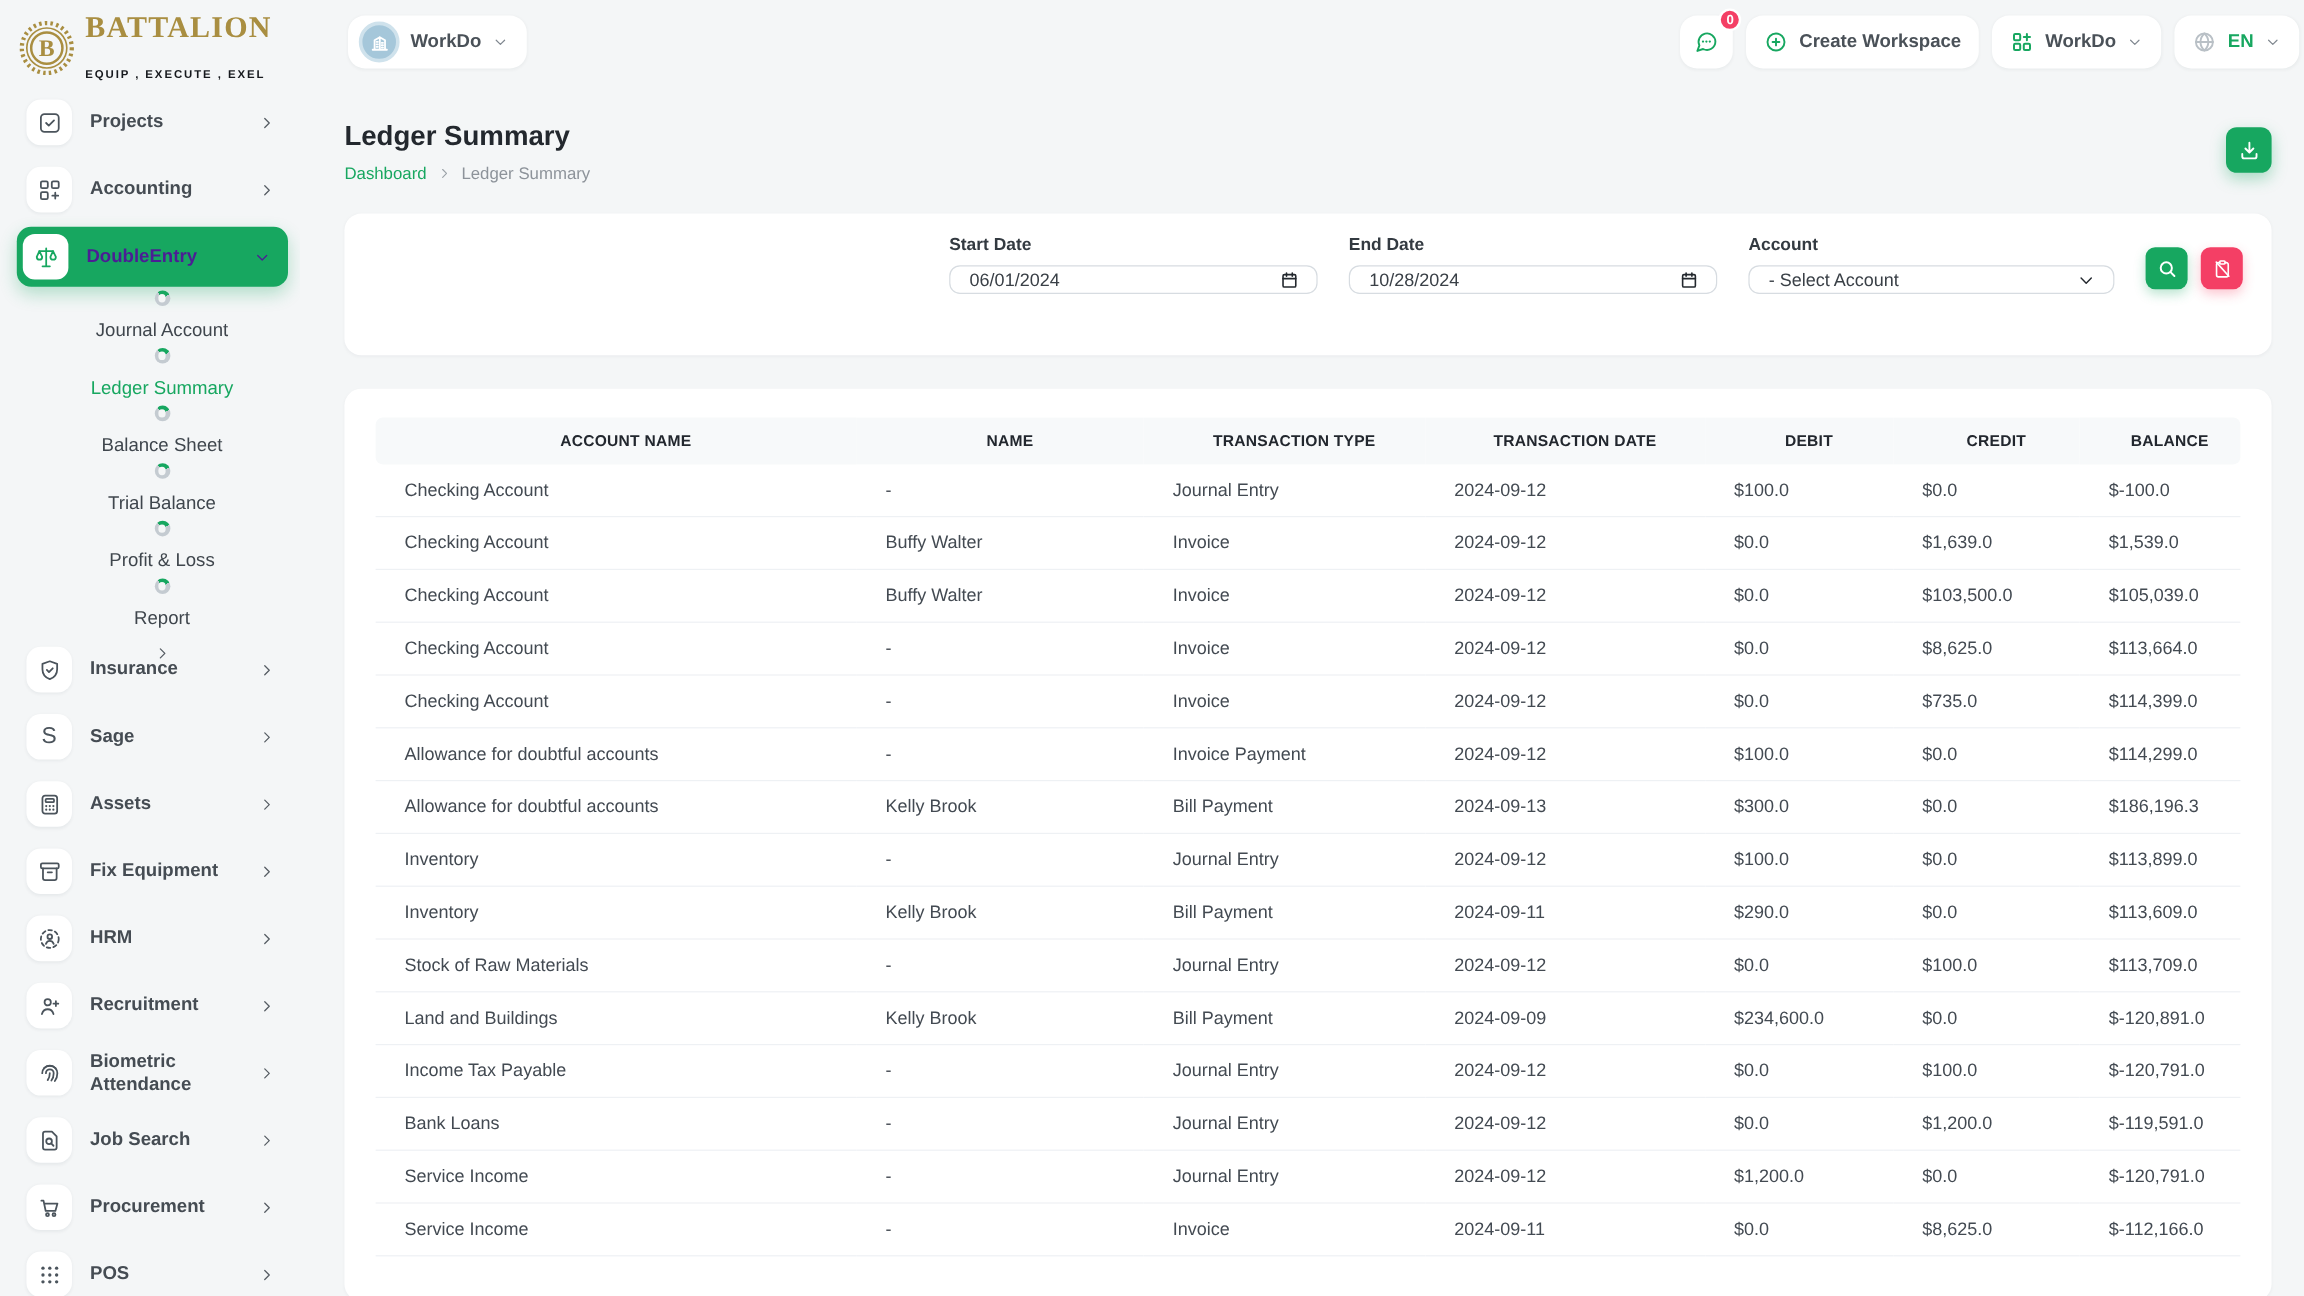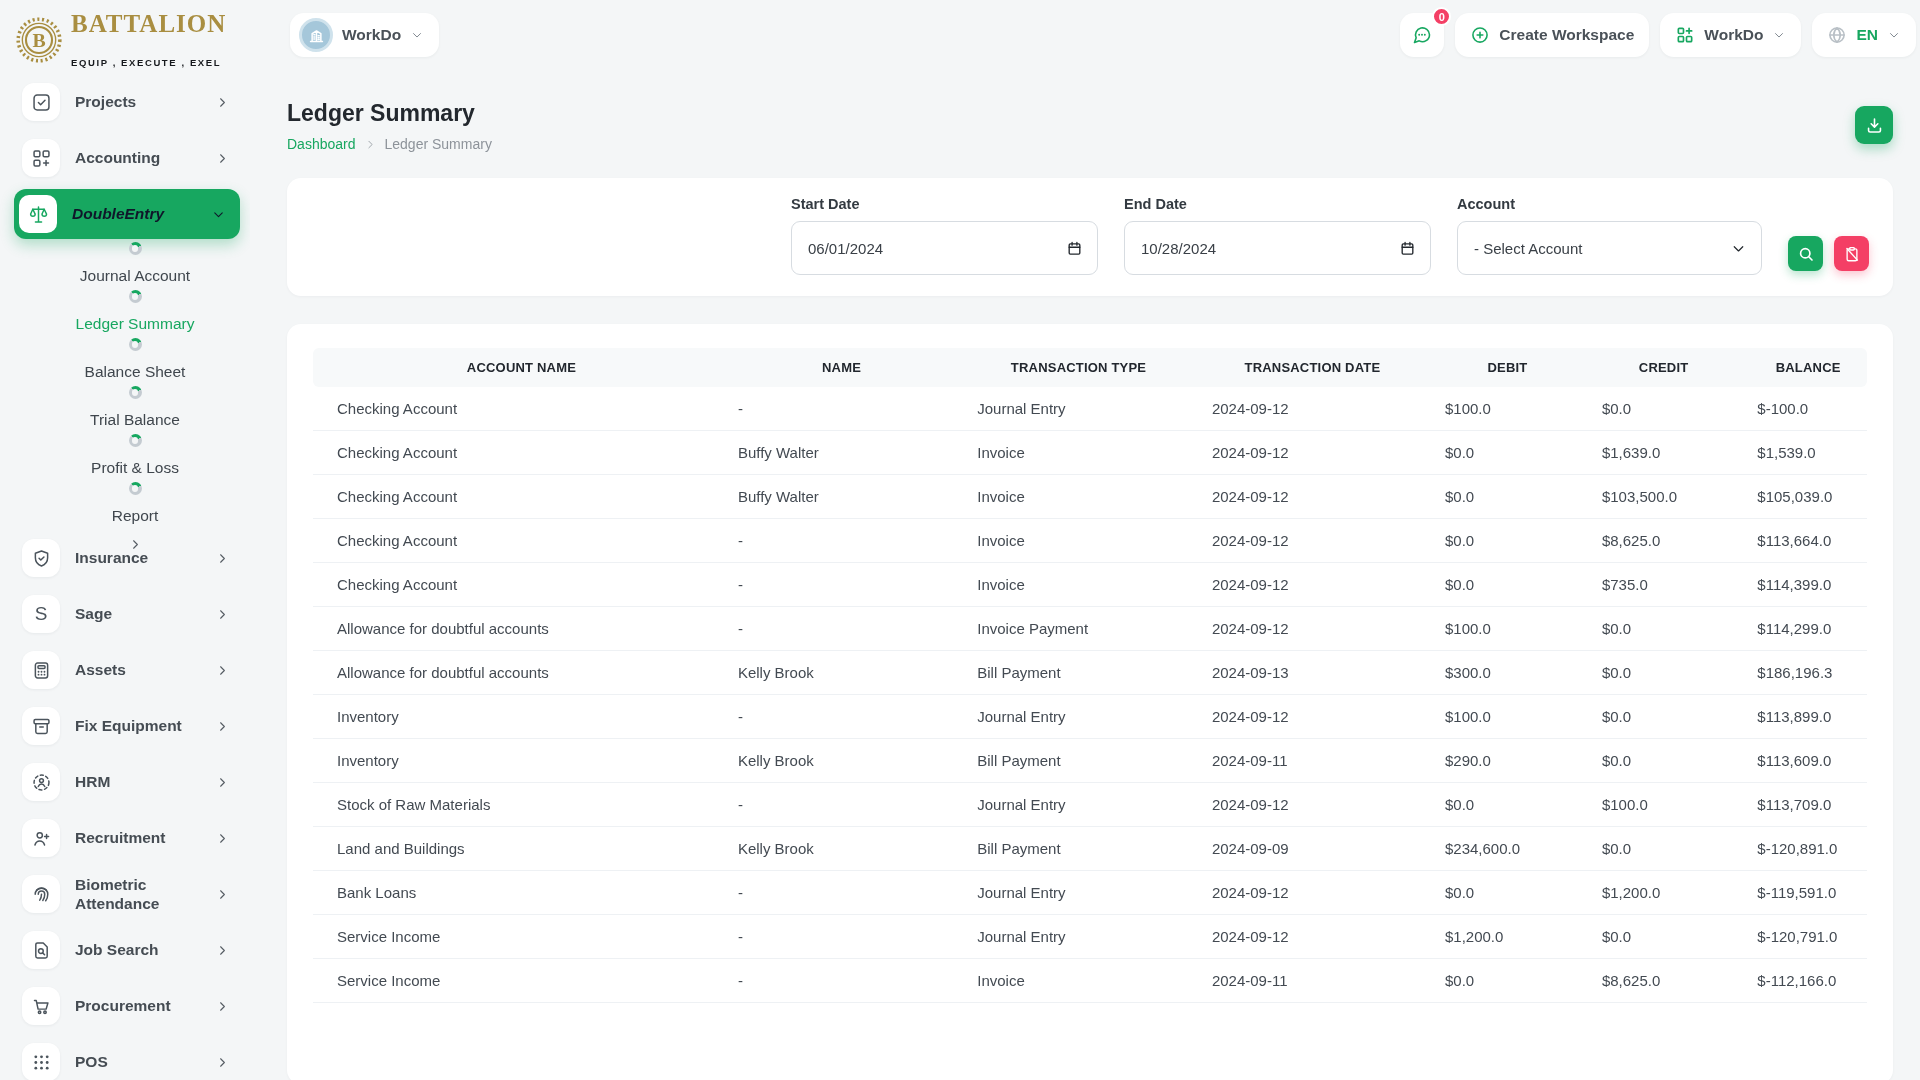--- a/index.html
+++ b/index.html
@@ -33,21 +33,21 @@
   .sage-s { font-size:19px; font-weight:400; color:#4b545c; font-family:"Liberation Sans",sans-serif; }
   .nav-label { flex:1; font-size:15.5px; font-weight:bold; color:#454c53; line-height:1.25; }
   .chev { color:#555c63; display:flex; align-items:center; }
   .chev svg { width:15px; height:15px; }
 
   .nav-item.active {
     background:#17a760; margin:3px 10px 3px 14px; min-height:50px; padding:0 14px 0 5px;
     box-shadow:0 6px 14px rgba(23,167,96,.30);
   }
   .nav-item.active .nav-ic { border-radius:10px; box-shadow:none; color:#17a760; }
-  .nav-item.active .nav-label, .nav-item.active .chev { color:#0f172a;font-style:italic; }
+  .nav-item.active .nav-label, .nav-item.active .chev { color:#4c1d95; }
 
   .sub-item {
     display:flex; align-items:center; gap:12px; height:48px;
     margin-right:6px; padding:0 14px 0 40px; cursor:pointer;flex-direction:column;
   }
   .donut { width:13px; height:13px; flex:0 0 13px; border-radius:50%; position:relative;
     background:conic-gradient(from -40deg, #17a760 0 100deg, #c4cbd1 100deg 360deg); }
   .donut::after { content:''; position:absolute; inset:3.2px; border-radius:50%; background:#f4f6f7; }
   .sub-label { flex:1; font-size:15.5px; color:#3f464d; }
   .sub-item.active .sub-label { color:#17a760; }
@@ -89,21 +89,21 @@
     box-shadow:0 5px 12px rgba(23,167,96,.35); margin-top:6px;
   }
   .dl-btn svg { width:19px; height:19px; }
 
   .card { background:#fff; border-radius:14px; box-shadow:0 1px 3px rgba(25,35,45,.04); }
   .filter-card { margin-top:26px; height:118px; padding:18px 24px; }
   .filter-fields { display:flex; justify-content:flex-end; align-items:flex-end; gap:26px; }
   .field { width:307px; }
   .field label { display:block; font-size:14.5px; font-weight:bold; color:#333a41; margin-bottom:9px; }
   .input {
-    height:54px; border:1px solid #d7dce1; border-radius:9px; display:flex; align-items:center;
+    height:24px; border:1px solid #d7dce1; border-radius:9px; display:flex; align-items:center;
     justify-content:space-between; padding:0 14px 0 16px; font-size:15px; color:#3a4047;
     cursor:pointer; background:#fff;
   }
   .input svg { width:17px; height:17px; color:#232argent8; color:#23282e; }
   .filter-buttons { display:flex; gap:11px; padding-bottom:4px; }
   .btn { width:35px; height:35px; border:none; border-radius:8px; color:#fff; display:flex;
     align-items:center; justify-content:center; cursor:pointer; }
   .btn svg { width:18px; height:18px; }
   .btn.green { background:#17a760; box-shadow:0 4px 10px rgba(23,167,96,.3); }
   .btn.pink { background:#f43f65; box-shadow:0 4px 10px rgba(244,63,101,.3); }
@@ -638,20 +638,29 @@
               <tr>
                 <td>Land and Buildings</td>
                 <td>Kelly Brook</td>
                 <td>Bill Payment</td>
                 <td>2024-09-09</td>
                 <td>$234,600.0</td>
                 <td>$0.0</td>
                 <td>$-120,891.0</td>
               </tr>
               <tr>
+                <td>Income Tax Payable</td>
+                <td>-</td>
+                <td>Journal Entry</td>
+                <td>2024-09-12</td>
+                <td>$0.0</td>
+                <td>$100.0</td>
+                <td>$-120,791.0</td>
+              </tr>
+              <tr>
                 <td>Bank Loans</td>
                 <td>-</td>
                 <td>Journal Entry</td>
                 <td>2024-09-12</td>
                 <td>$0.0</td>
                 <td>$1,200.0</td>
                 <td>$-119,591.0</td>
               </tr>
               <tr>
                 <td>Service Income</td>

